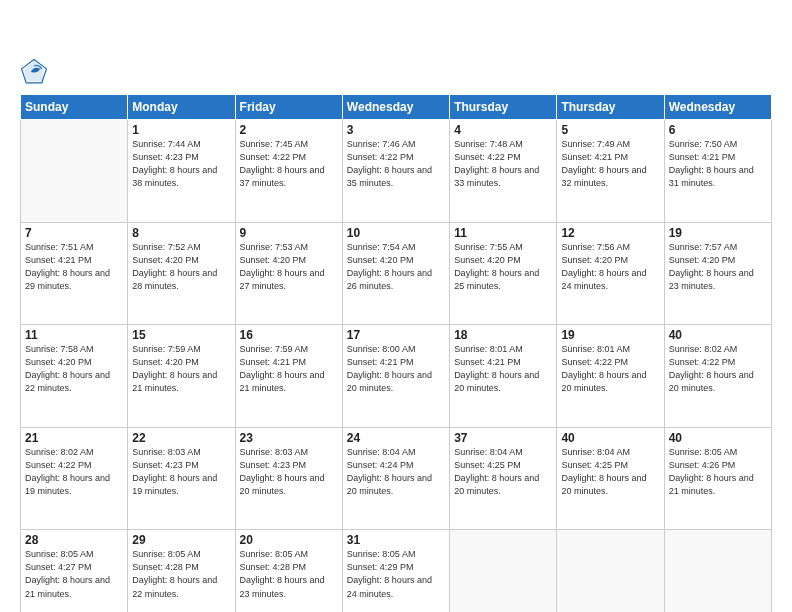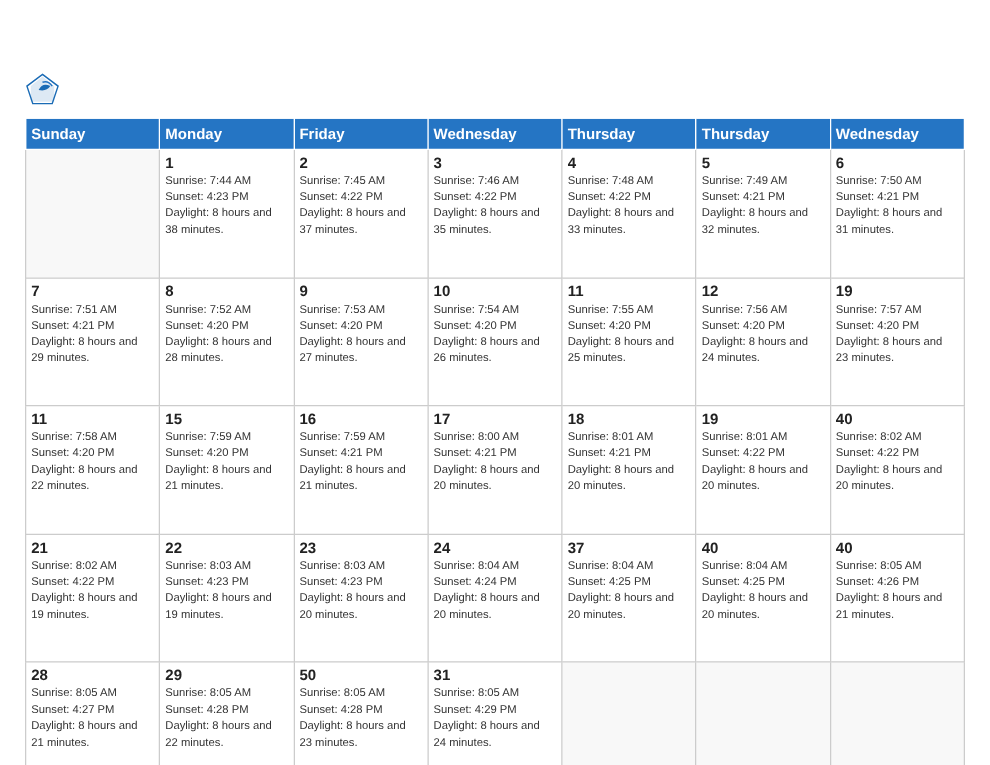--- a/index.html
+++ b/index.html
@@ -262,21 +262,21 @@
         <tr>
           <td>
             <span class="day-num">28</span>
             <div class="day-detail">Sunrise: 8:05 AM<br>Sunset: 4:27 PM<br>Daylight: 8 hours and<br> 21 minutes.</div>
           </td>
           <td>
             <span class="day-num">29</span>
             <div class="day-detail">Sunrise: 8:05 AM<br>Sunset: 4:28 PM<br>Daylight: 8 hours and<br> 22 minutes.</div>
           </td>
           <td>
-            <span class="day-num">50</span>
+            <span class="day-num">20</span>
             <div class="day-detail">Sunrise: 8:05 AM<br>Sunset: 4:28 PM<br>Daylight: 8 hours and<br> 23 minutes.</div>
           </td>
           <td>
             <span class="day-num">31</span>
             <div class="day-detail">Sunrise: 8:05 AM<br>Sunset: 4:29 PM<br>Daylight: 8 hours and<br> 24 minutes.</div>
           </td>
           <td class="empty"></td>
           <td class="empty"></td>
           <td class="empty"></td>
         </tr>

